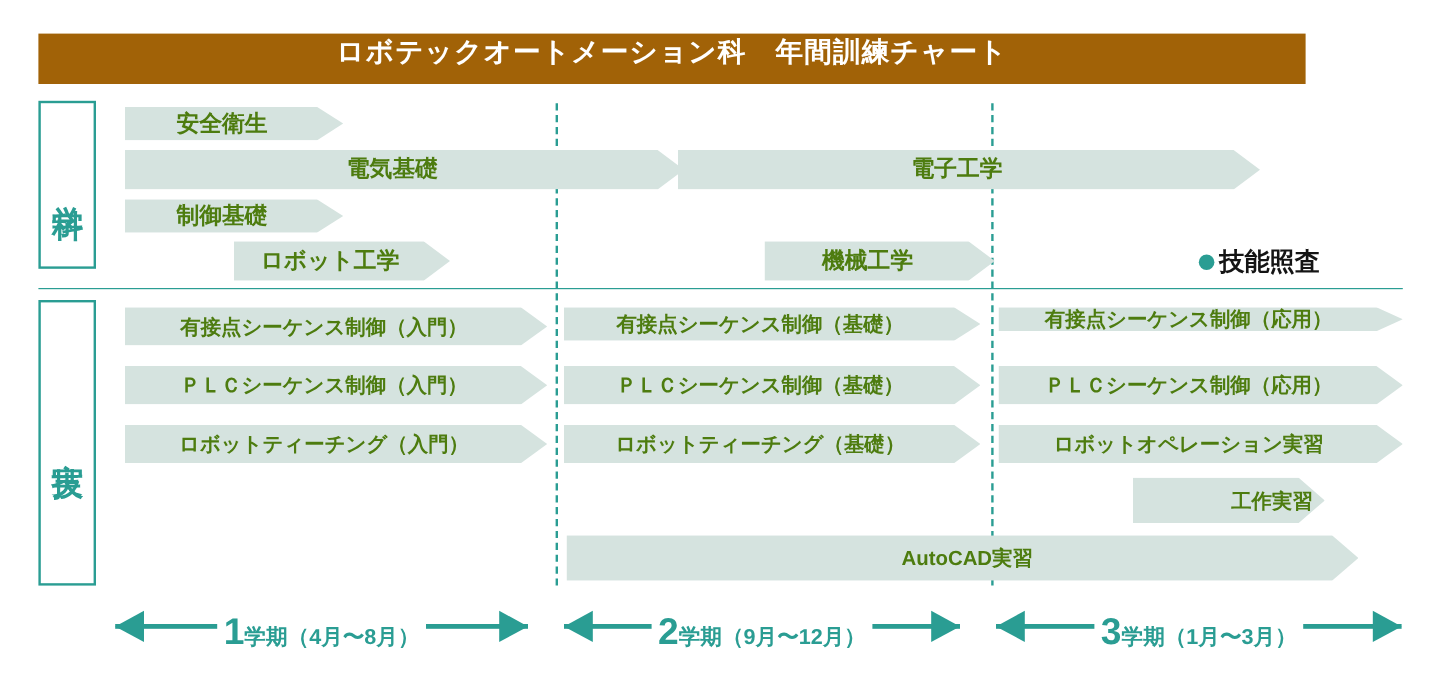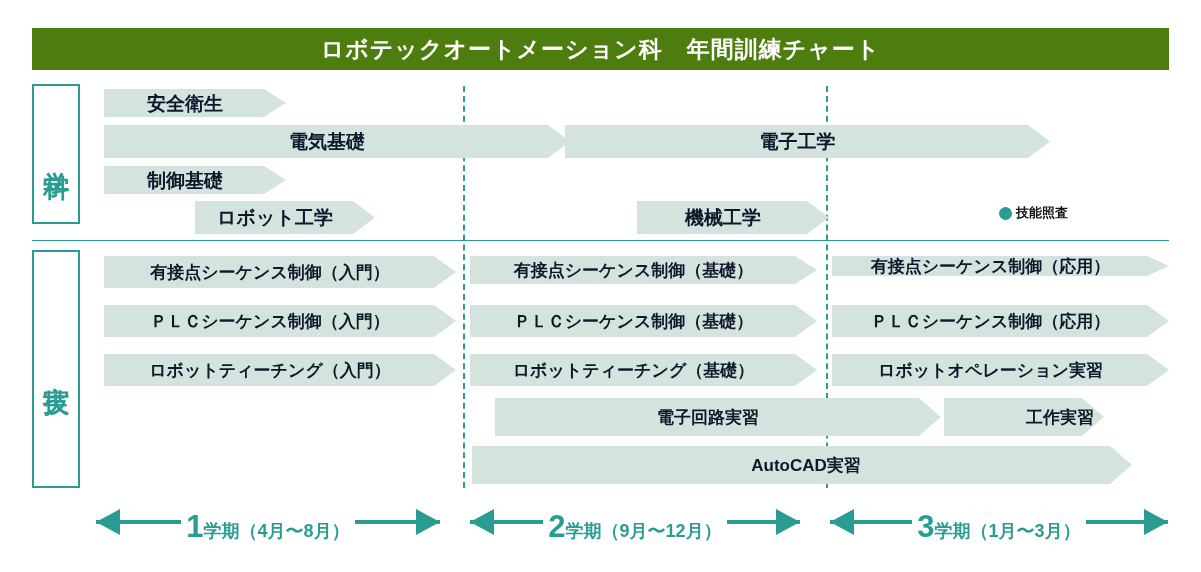--- a/index.html
+++ b/index.html
@@ -19,25 +19,25 @@
     height: 572px;
     overflow: hidden;
     background: #ffffff;
   }
 
   
   .title-bar {
     position: absolute;
     left: 32px;
     top: 28px;
-    width: 1137px;
+    width: 1056px;
     height: 42px;
-    background: #4d7c0f;
-    display: flex;
-    align-items: center;
+    background: #a16207;
+    display: flex;
+    align-items: flex-start;
     justify-content: center;
   }
   .title-bar .title-text {
     color: #ffffff;
     font-size: 23px;
     font-weight: bold;
     letter-spacing: 1px;
     white-space: pre;
   }
 
@@ -88,21 +88,21 @@
     display: flex;
     align-items: center;
     justify-content: center;
     box-sizing: border-box;
   }
   .bar.arrow {
     
     clip-path: polygon(0 0, calc(100% - 22px) 0, 100% 50%, calc(100% - 22px) 100%, 0 100%);
   }
   .bar .bar-label {
-    color: #0f172a;
+    color: #4d7c0f;
     font-weight: bold;
     white-space: nowrap;
     line-height: 1;
   }
   .bar.arrow .bar-label { transform: translateX(-10px); }
 
   .bar.acad .bar-label { font-size: 19px; }
   .bar.prac .bar-label { font-size: 17px; }
 
   
@@ -114,21 +114,21 @@
   }
   .milestone .dot {
     width: 13px;
     height: 13px;
     border-radius: 50%;
     background: #2a9d93;
     flex: none;
   }
   .milestone .ms-label {
     color: #141414;
-    font-size: 13px;
+    font-size: 21px;
     font-weight: bold;
     white-space: nowrap;
   }
 
   
   .term {
     position: absolute;
     top: 500px;
     height: 44px;
     display: flex;
@@ -261,23 +261,20 @@
   <div class="bar arrow prac" style="left:104px; top:354px; width:352px; height:32px;">
     <span class="bar-label">ロボットティーチング（入門）</span>
   </div>
   <div class="bar arrow prac" style="left:470px; top:354px; width:347px; height:32px;text-align:right;">
     <span class="bar-label">ロボットティーチング（基礎）</span>
   </div>
   <div class="bar arrow prac" style="left:832px; top:354px; width:337px; height:32px;">
     <span class="bar-label">ロボットオペレーション実習</span>
   </div>
 
-  <div class="bar arrow prac" style="left:495px; top:398px; width:446px; height:38px;">
-    <span class="bar-label">電子回路実習</span>
-  </div>
   <div class="bar arrow prac" style="left:944px; top:398px; width:160px; height:38px;justify-content:flex-end;">
     <span class="bar-label">工作実習</span>
   </div>
 
   <div class="bar arrow prac" style="left:472px; top:446px; width:660px; height:38px;padding-left:28px;">
     <span class="bar-label">AutoCAD実習</span>
   </div>
 
   <div class="term" id="term-1">
     <span class="arrow-line"></span>

